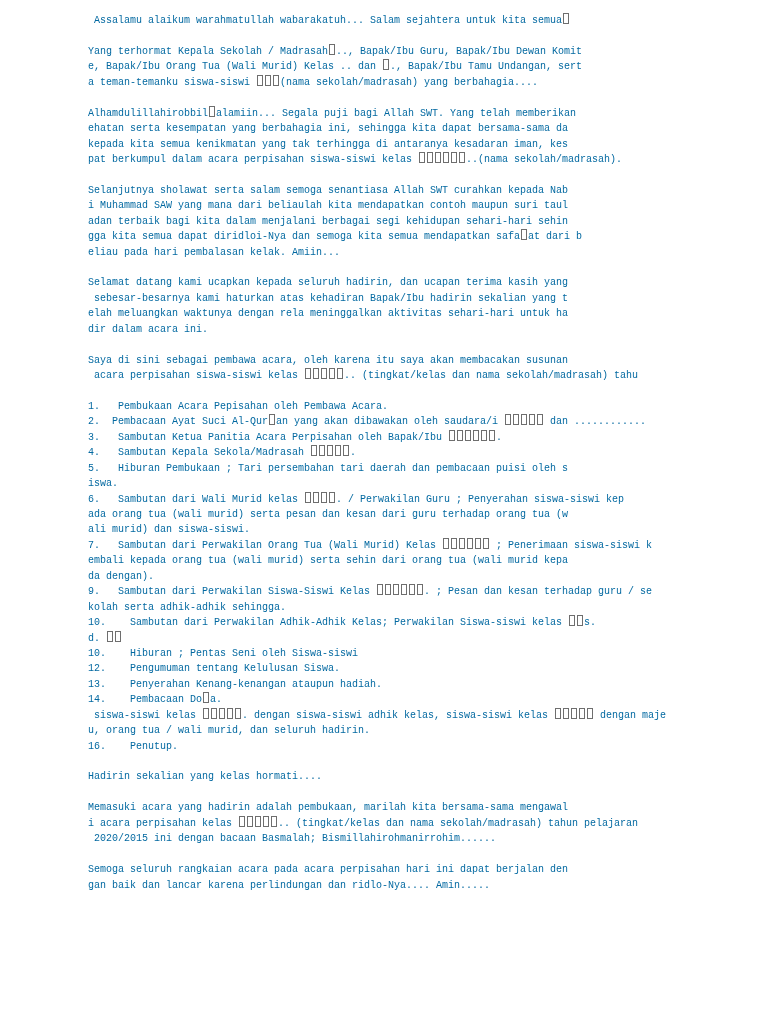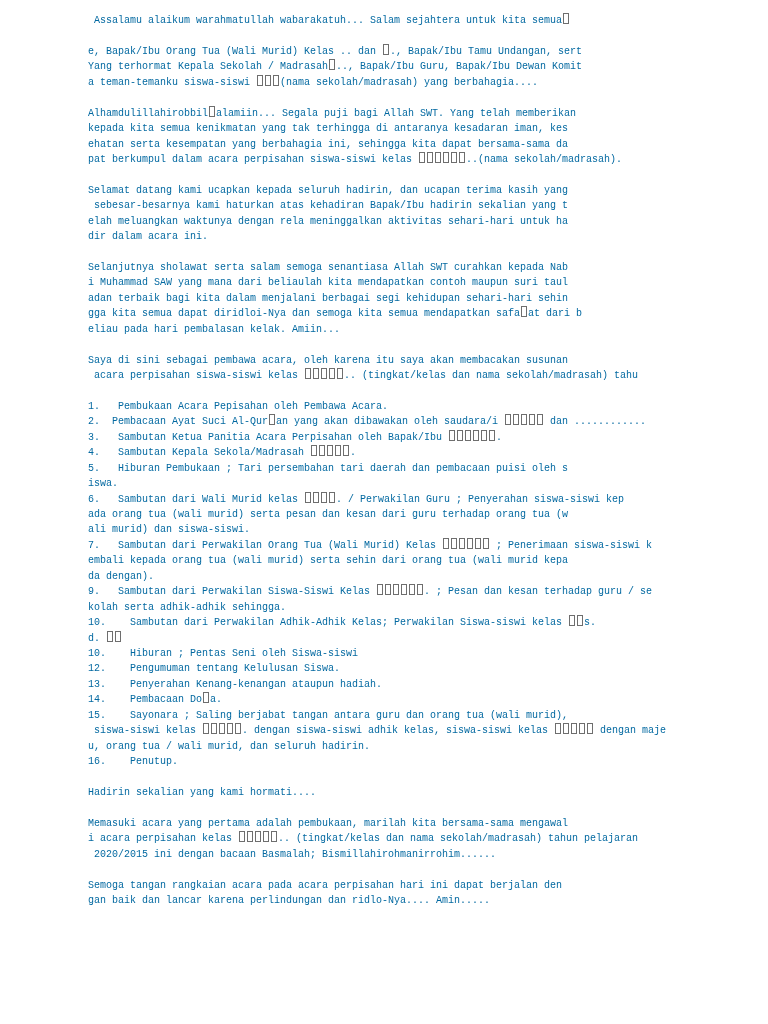--- a/index.html
+++ b/index.html
@@ -44,42 +44,42 @@
 </style>
 </head>
 <body>
 
 <div class="page">
   <div class="doc-text">
       <div class="paragraph">
         <div class="line"> Assalamu alaikum warahmatullah wabarakatuh... Salam sejahtera untuk kita semua<span class="tofu"></span></div>
       </div>
       <div class="paragraph">
+        <div class="line">Yang terhormat Kepala Sekolah / Madrasah<span class="tofu"></span>.., Bapak/Ibu Guru, Bapak/Ibu Dewan Komit</div>
         <div class="line">e, Bapak/Ibu Orang Tua (Wali Murid) Kelas .. dan <span class="tofu"></span>., Bapak/Ibu Tamu Undangan, sert</div>
-        <div class="line">Yang terhormat Kepala Sekolah / Madrasah<span class="tofu"></span>.., Bapak/Ibu Guru, Bapak/Ibu Dewan Komit</div>
         <div class="line">a teman-temanku siswa-siswi <span class="tofu"></span><span class="tofu"></span><span class="tofu"></span>(nama sekolah/madrasah) yang berbahagia....</div>
       </div>
       <div class="paragraph">
         <div class="line">Alhamdulillahirobbil<span class="tofu"></span>alamiin... Segala puji bagi Allah SWT. Yang telah memberikan</div>
+        <div class="line">ehatan serta kesempatan yang berbahagia ini, sehingga kita dapat bersama-sama da</div>
         <div class="line">kepada kita semua kenikmatan yang tak terhingga di antaranya kesadaran iman, kes</div>
-        <div class="line">ehatan serta kesempatan yang berbahagia ini, sehingga kita dapat bersama-sama da</div>
         <div class="line">pat berkumpul dalam acara perpisahan siswa-siswi kelas <span class="tofu"></span><span class="tofu"></span><span class="tofu"></span><span class="tofu"></span><span class="tofu"></span><span class="tofu"></span>..(nama sekolah/madrasah).</div>
-      </div>
-      <div class="paragraph">
-        <div class="line">Selamat datang kami ucapkan kepada seluruh hadirin, dan ucapan terima kasih yang</div>
-        <div class="line"> sebesar-besarnya kami haturkan atas kehadiran Bapak/Ibu hadirin sekalian yang t</div>
-        <div class="line">elah meluangkan waktunya dengan rela meninggalkan aktivitas sehari-hari untuk ha</div>
-        <div class="line">dir dalam acara ini.</div>
       </div>
       <div class="paragraph">
         <div class="line">Selanjutnya sholawat serta salam semoga senantiasa Allah SWT curahkan kepada Nab</div>
         <div class="line">i Muhammad SAW yang mana dari beliaulah kita mendapatkan contoh maupun suri taul</div>
         <div class="line">adan terbaik bagi kita dalam menjalani berbagai segi kehidupan sehari-hari sehin</div>
         <div class="line">gga kita semua dapat diridloi-Nya dan semoga kita semua mendapatkan safa<span class="tofu"></span>at dari b</div>
         <div class="line">eliau pada hari pembalasan kelak. Amiin...</div>
+      </div>
+      <div class="paragraph">
+        <div class="line">Selamat datang kami ucapkan kepada seluruh hadirin, dan ucapan terima kasih yang</div>
+        <div class="line"> sebesar-besarnya kami haturkan atas kehadiran Bapak/Ibu hadirin sekalian yang t</div>
+        <div class="line">elah meluangkan waktunya dengan rela meninggalkan aktivitas sehari-hari untuk ha</div>
+        <div class="line">dir dalam acara ini.</div>
       </div>
       <div class="paragraph">
         <div class="line">Saya di sini sebagai pembawa acara, oleh karena itu saya akan membacakan susunan</div>
         <div class="line"> acara perpisahan siswa-siswi kelas <span class="tofu"></span><span class="tofu"></span><span class="tofu"></span><span class="tofu"></span><span class="tofu"></span>.. (tingkat/kelas dan nama sekolah/madrasah) tahu</div>
       </div>
       <div class="paragraph">
         <div class="line">1.   Pembukaan Acara Pepisahan oleh Pembawa Acara.</div>
         <div class="line">2.  Pembacaan Ayat Suci Al-Qur<span class="tofu"></span>an yang akan dibawakan oleh saudara/i <span class="tofu"></span><span class="tofu"></span><span class="tofu"></span><span class="tofu"></span><span class="tofu"></span> dan ............</div>
         <div class="line">3.   Sambutan Ketua Panitia Acara Perpisahan oleh Bapak/Ibu <span class="tofu"></span><span class="tofu"></span><span class="tofu"></span><span class="tofu"></span><span class="tofu"></span><span class="tofu"></span>.</div>
         <div class="line">4.   Sambutan Kepala Sekola/Madrasah <span class="tofu"></span><span class="tofu"></span><span class="tofu"></span><span class="tofu"></span><span class="tofu"></span>.</div>
@@ -92,31 +92,30 @@
         <div class="line">embali kepada orang tua (wali murid) serta sehin dari orang tua (wali murid kepa</div>
         <div class="line">da dengan).</div>
         <div class="line">9.   Sambutan dari Perwakilan Siswa-Siswi Kelas <span class="tofu"></span><span class="tofu"></span><span class="tofu"></span><span class="tofu"></span><span class="tofu"></span><span class="tofu"></span>. ; Pesan dan kesan terhadap guru / se</div>
         <div class="line">kolah serta adhik-adhik sehingga.</div>
         <div class="line">10.    Sambutan dari Perwakilan Adhik-Adhik Kelas; Perwakilan Siswa-siswi kelas <span class="tofu"></span><span class="tofu"></span>s.</div>
         <div class="line">d. <span class="tofu"></span><span class="tofu"></span></div>
         <div class="line">10.    Hiburan ; Pentas Seni oleh Siswa-siswi</div>
         <div class="line">12.    Pengumuman tentang Kelulusan Siswa.</div>
         <div class="line">13.    Penyerahan Kenang-kenangan ataupun hadiah.</div>
         <div class="line">14.    Pembacaan Do<span class="tofu"></span>a.</div>
-        <div class="line">15.    Sayonara ; Saling berjabat tangan antara guru dan orang tua (wali murid),</div>
         <div class="line"> siswa-siswi kelas <span class="tofu"></span><span class="tofu"></span><span class="tofu"></span><span class="tofu"></span><span class="tofu"></span>. dengan siswa-siswi adhik kelas, siswa-siswi kelas <span class="tofu"></span><span class="tofu"></span><span class="tofu"></span><span class="tofu"></span><span class="tofu"></span> dengan maje</div>
         <div class="line">u, orang tua / wali murid, dan seluruh hadirin.</div>
         <div class="line">16.    Penutup.</div>
       </div>
       <div class="paragraph">
-        <div class="line">Hadirin sekalian yang kami hormati....</div>
+        <div class="line">Hadirin sekalian yang kelas hormati....</div>
       </div>
       <div class="paragraph">
-        <div class="line">Memasuki acara yang pertama adalah pembukaan, marilah kita bersama-sama mengawal</div>
+        <div class="line">Memasuki acara yang hadirin adalah pembukaan, marilah kita bersama-sama mengawal</div>
         <div class="line">i acara perpisahan kelas <span class="tofu"></span><span class="tofu"></span><span class="tofu"></span><span class="tofu"></span><span class="tofu"></span>.. (tingkat/kelas dan nama sekolah/madrasah) tahun pelajaran</div>
         <div class="line"> 2020/2015 ini dengan bacaan Basmalah; Bismillahirohmanirrohim......</div>
       </div>
       <div class="paragraph">
-        <div class="line">Semoga tangan rangkaian acara pada acara perpisahan hari ini dapat berjalan den</div>
+        <div class="line">Semoga seluruh rangkaian acara pada acara perpisahan hari ini dapat berjalan den</div>
         <div class="line">gan baik dan lancar karena perlindungan dan ridlo-Nya.... Amin.....</div>
       </div>
     </div>
 </div>
 
 </body></html>

